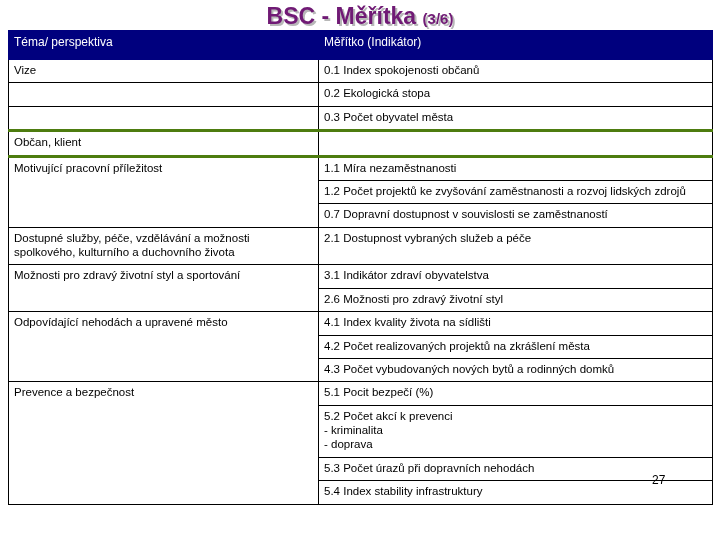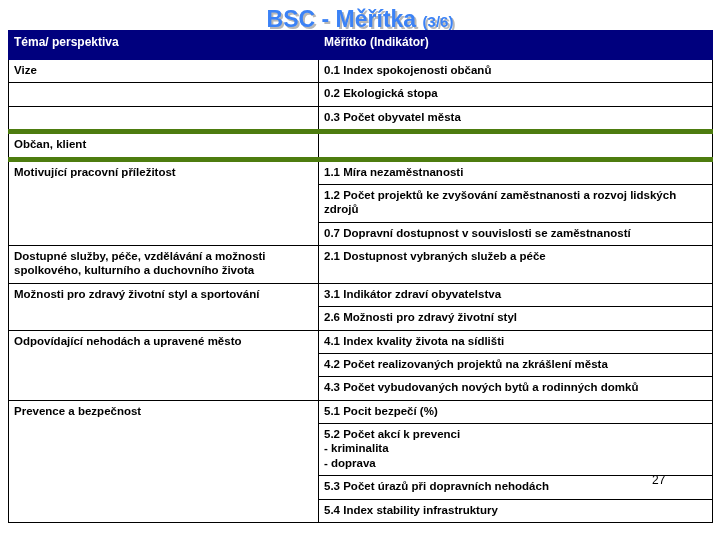--- a/index.html
+++ b/index.html
@@ -18,25 +18,25 @@
   
   .slide-title {
     position: absolute;
     left: 0;
     top: 1px;
     width: 720px;
     height: 26px;
     text-align: center;
     font-size: 23px;
     font-weight: bold;
-    color: #3b82f6;
+    color: #701a75;
     letter-spacing: 0px;
     white-space: nowrap;
     text-shadow: 2px 2px 0 #b8b8b8;
-    line-height: 36px;
+    line-height: 30px;
   }
   .slide-title .frac {
     font-size: 15px;
     font-weight: bold;
     vertical-align: baseline;
   }
 
   
   .bsc-table {
     position: absolute;
@@ -46,40 +46,40 @@
     border-collapse: collapse;
     table-layout: fixed;
     font-size: 11.5px;
     color: #000000;
   }
   .bsc-table td, .bsc-table th {
     vertical-align: top;
     padding: 3px 5px 5px 5px;
     border: 1px solid #000000;
     line-height: 1.25;
-    font-weight: bold;
+    font-weight: normal;
     text-align: left;
   }
   col.c-left  { width: 310px; }
   col.c-right { width: 394px; }
 
   
   .hdr td {
     background: #00007e;
     color: #ffffff;
     font-size: 12px;
     height: 20px;
     padding-top: 4px;
     padding-bottom: 4px;
     border: 1px solid #00007e;
   }
 
   
   .persp-label { font-weight: bold; }
-  .thick-bottom td  { border-bottom: 5px solid #4d7c0f; }
+  .thick-bottom td  { border-bottom: 3px solid #4d7c0f; }
 
   
   td.mid { vertical-align: top; }
 
   .nowrapline { white-space: pre-line; }
 
   
   .page-number {
     position: absolute;
     left: 652px;

